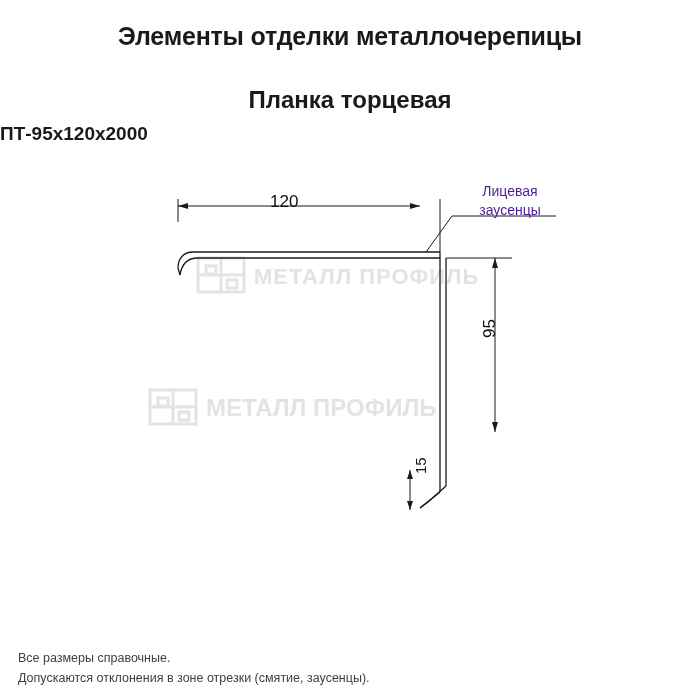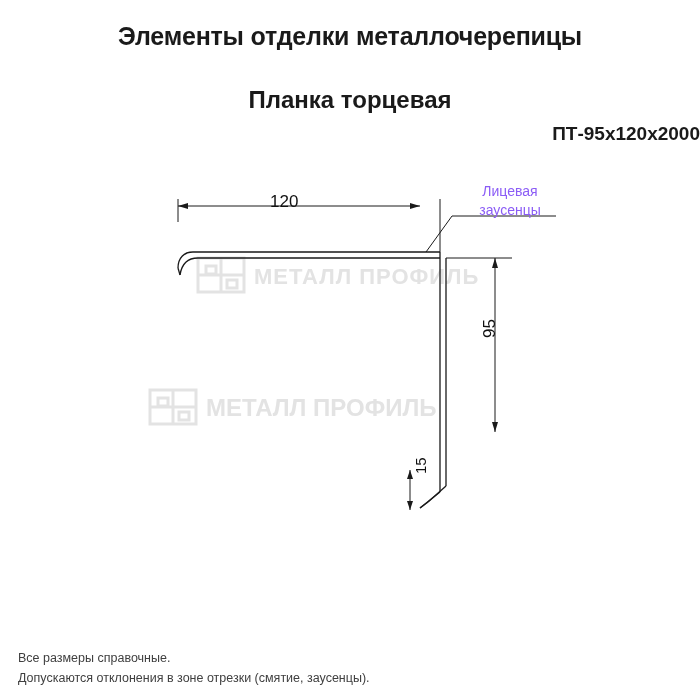--- a/index.html
+++ b/index.html
@@ -37,21 +37,21 @@
     width: 700px;
     text-align: center;
     font-size: 24px;
     font-weight: bold;
   }
   .title-code {
     position: absolute;
     top: 123px;
     left: 0;
     width: 700px;
-    text-align: right;
+    text-align: left;
     font-size: 19px;
     font-weight: bold;
   }
   .drawing {
     position: absolute;
     top: 0;
     left: 0;
     width: 700px;
     height: 700px;
   }
@@ -86,21 +86,21 @@
   .lbl-120 { left: 270px; top: 192px; }
   .lbl-95  { left: 480px; top: 338px; transform: rotate(-90deg); transform-origin: left top; }
   .lbl-15  { left: 412px; top: 474px; transform: rotate(-90deg); transform-origin: left top; font-size: 15px; }
   .lbl-face {
     position: absolute;
     left: 462px;
     top: 182px;
     font-size: 14px;
     line-height: 1.35;
     text-align: center;
-    color: #8b5cf6;
+    color: #4c1d95;
     width: 96px;
   }
 </style>
 </head>
 <body>
 
 <div class="page">
 
   <div class="title-main">Элементы отделки металлочерепицы</div>
   <div class="title-sub">Планка торцевая</div>

